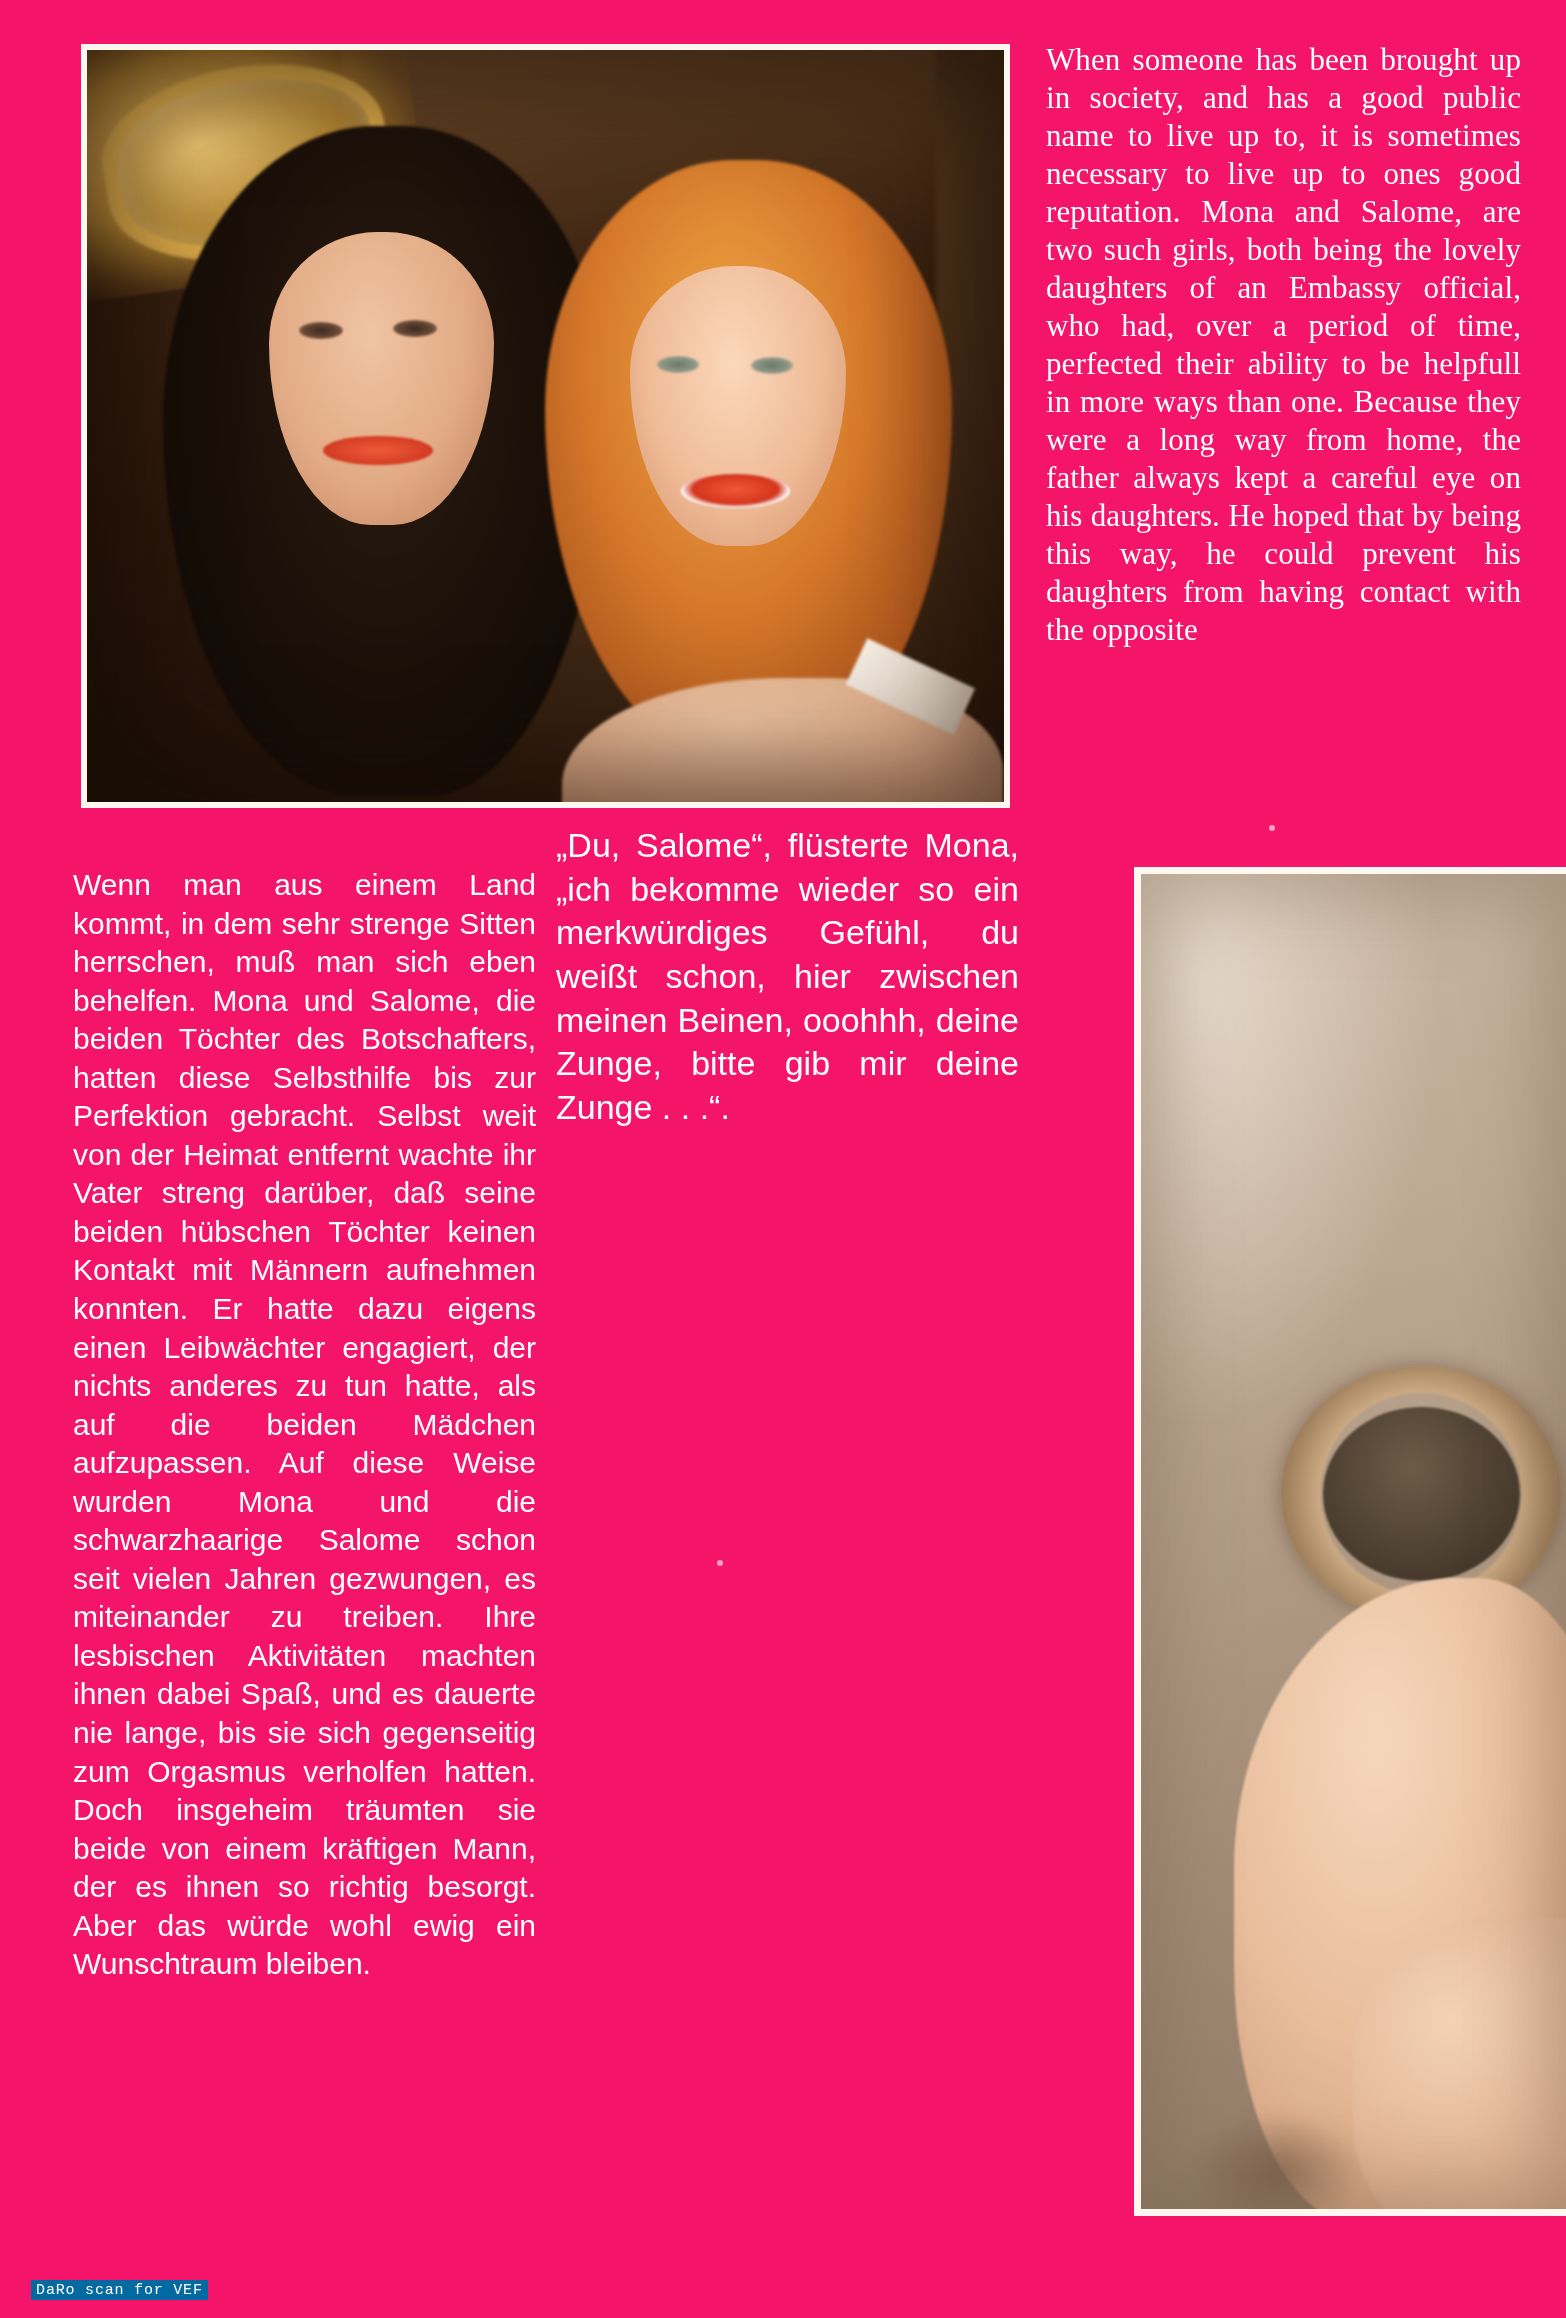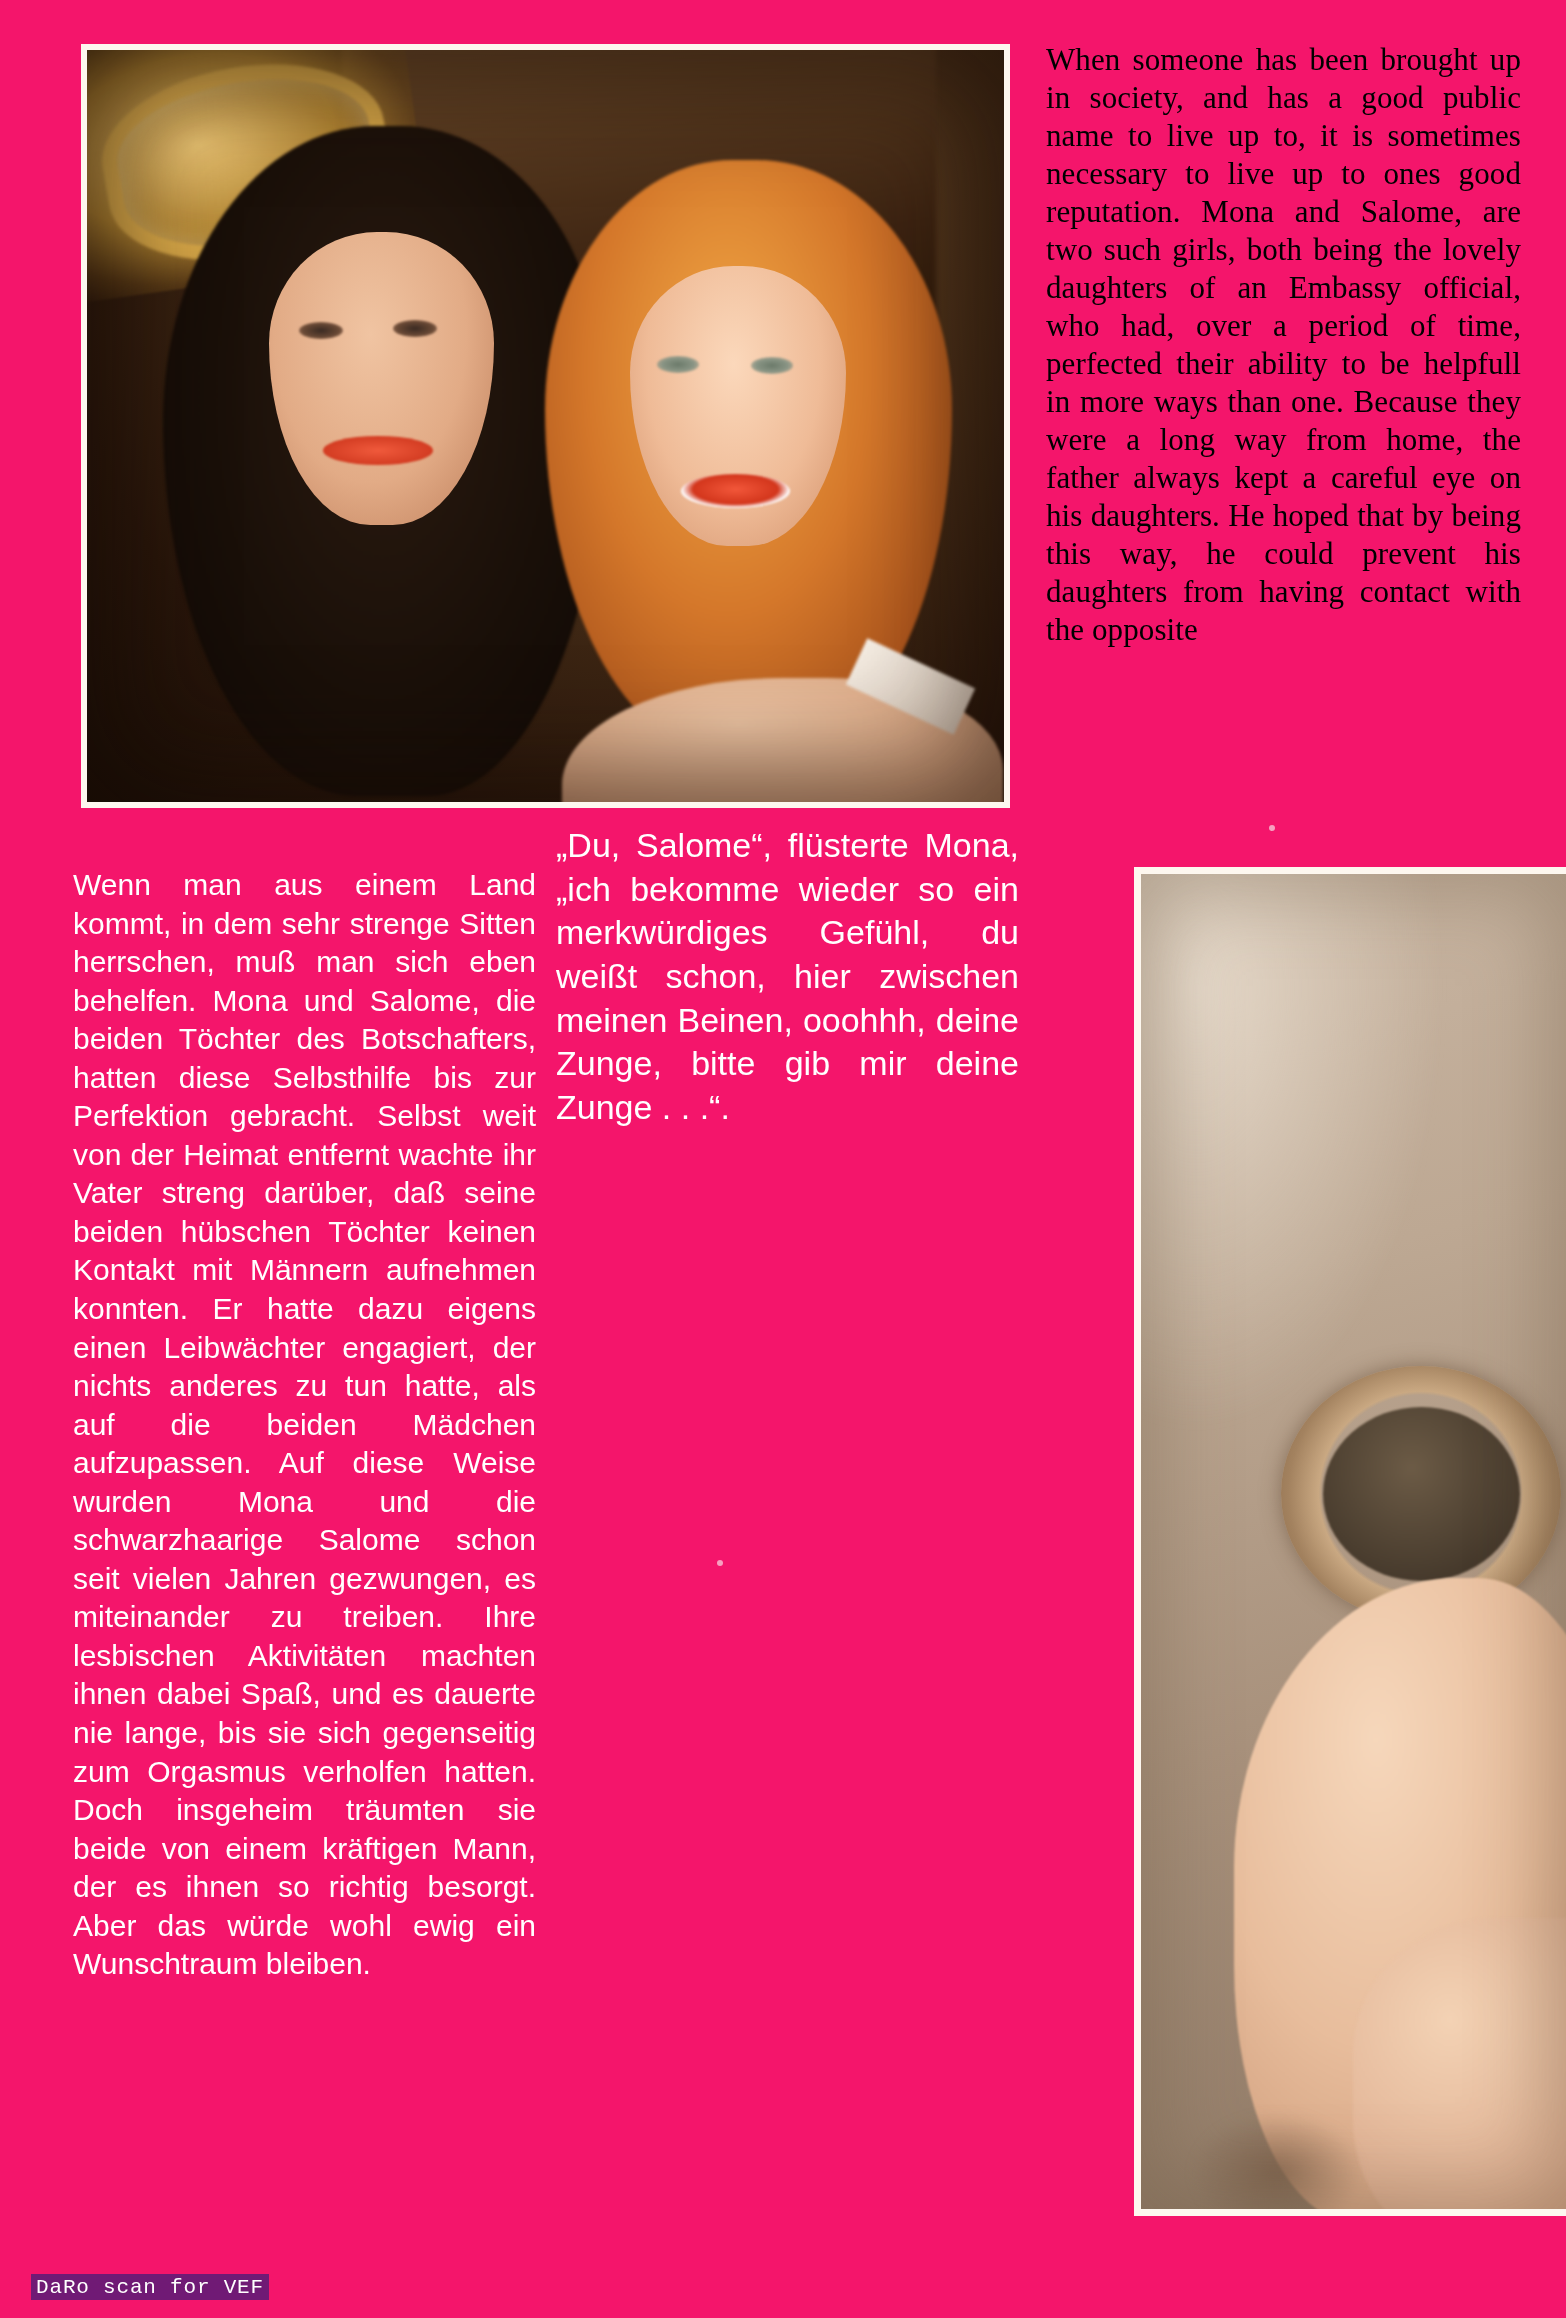--- a/index.html
+++ b/index.html
@@ -155,21 +155,21 @@
     position: absolute; inset: 0;
     box-shadow: inset 0 0 102px 34px rgba(25,12,5,.55);
   }
 
   
   #english-col {
     position: absolute;
     left: 1046px;
     top: 41px;
     width: 475px;
-    color: #000000;
+    color: #ffffff;
     font-family: "Liberation Serif", serif;
     font-size: 31px;
     line-height: 1.225;
     text-align: justify;
     text-align-last: left;
     letter-spacing: 0.1px;
   }
 
   
   #german-col {
@@ -282,23 +282,23 @@
     opacity: .85;
   }
 
   
   #scan-credit {
     position: absolute;
     left: 31px;
     bottom: 18.7px;
     color: #ffffff;
     font-family: "Liberation Mono", monospace;
-    font-size: 21px;
+    font-size: 15px;
     letter-spacing: 0.8px;
-    background: #701a75;
+    background: #0369a1;
     padding: 1.7px 5.1px;
   }
 </style>
 </head>
 <body>
 
 <div id="top-photo">
   <div class="inner">
     <div class="bg"></div>
     <div class="mirrorglass"></div>

